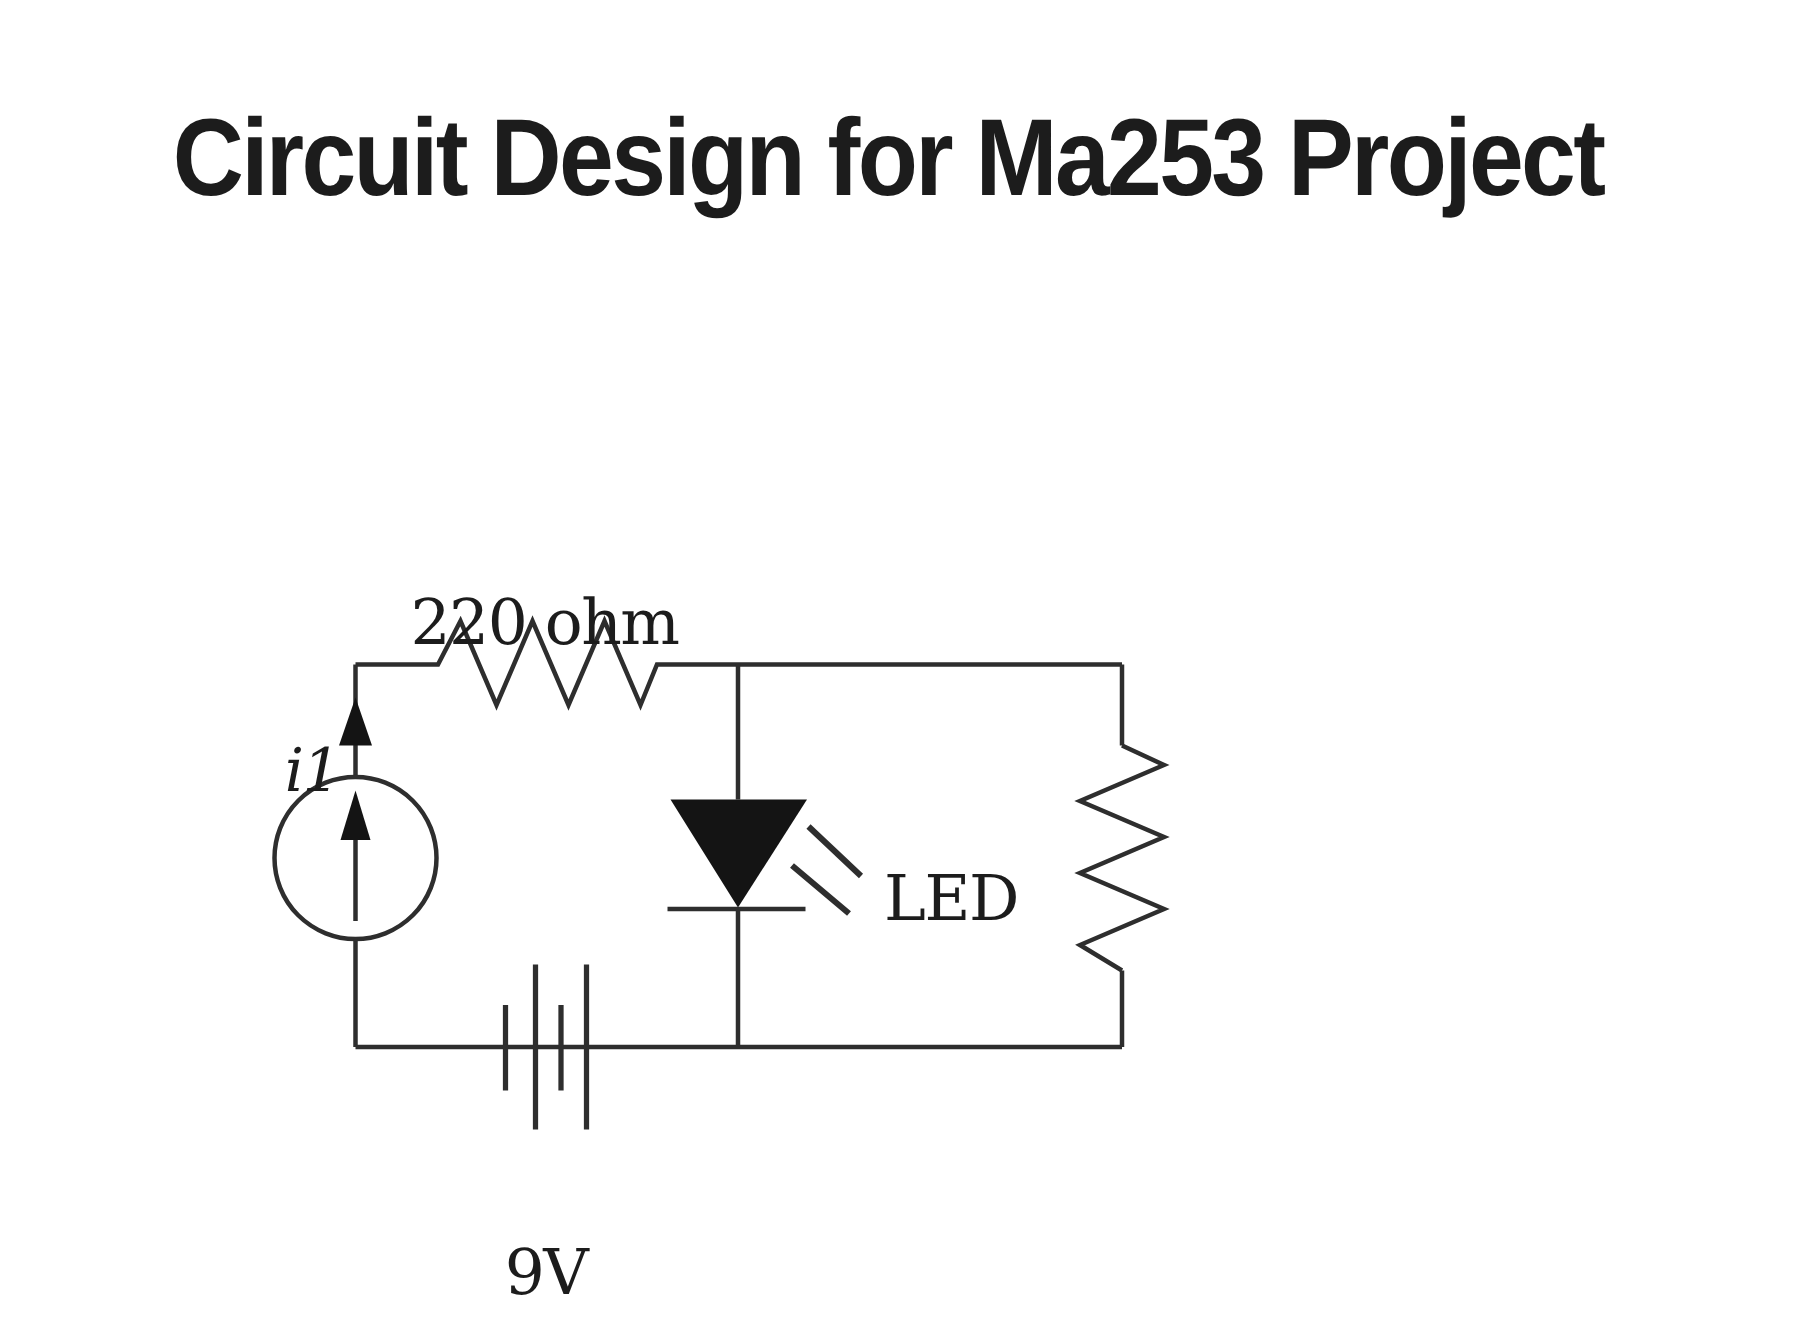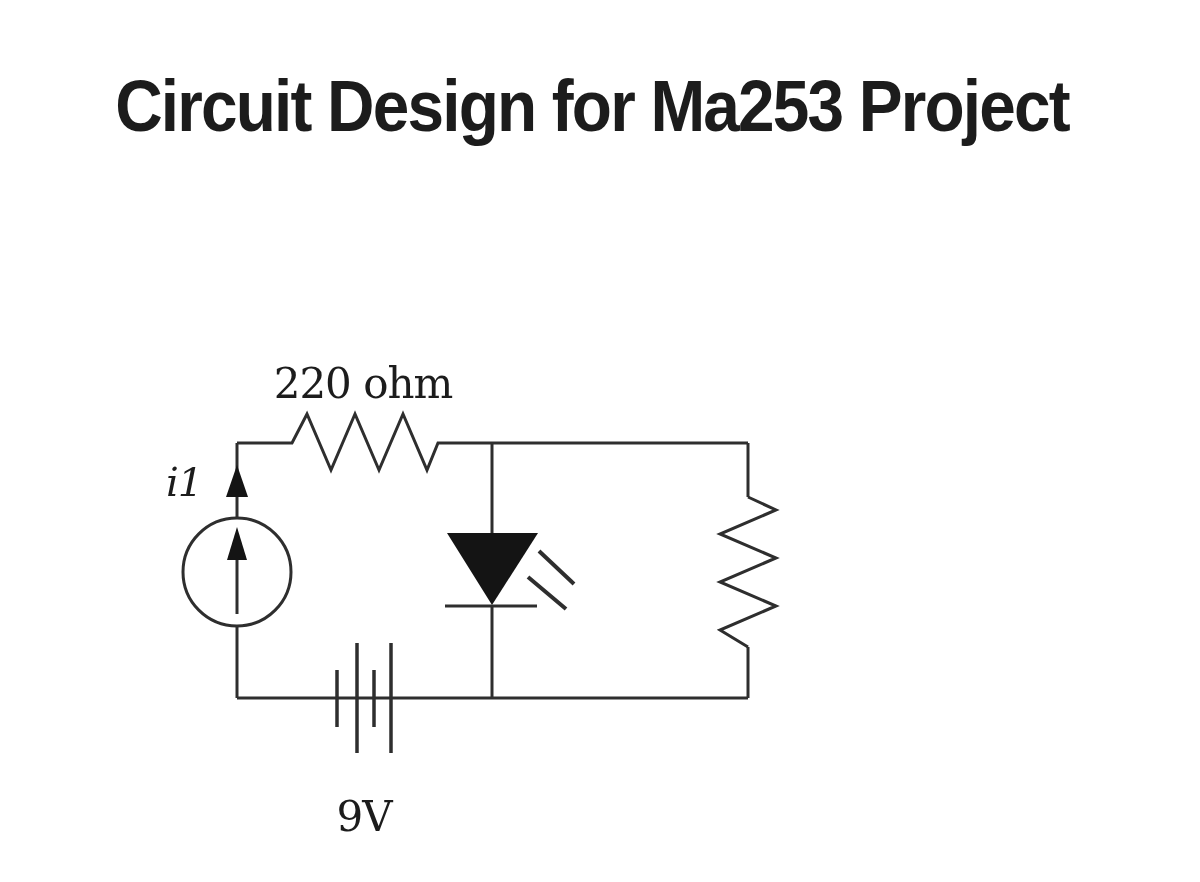--- a/index.html
+++ b/index.html
@@ -52,24 +52,25 @@
   .solid { fill: var(--fill-color); stroke: none; }
   .ray { stroke: var(--line-color); stroke-width: 4; fill: none; stroke-linecap: butt; }
   .clabel {
     position: absolute;
     transform: translate(-50%, -50%);
     font-family: "DejaVu Serif", serif;
     font-size: 42px;
     letter-spacing: -1px;
     color: var(--label-color);
     white-space: nowrap;
+    margin-top: 32px;
   }
   .clabel.italic { font-style: italic; }
   .lbl-top-resistor   { left: 363px; top: 383px; }
-  .lbl-current-source { left: 184px; top: 482px; font-size: 40px; }
+  .lbl-current-source { left: 208px; top: 482px; font-size: 40px; }
   .lbl-led            { left: 634px; top: 567px; }
   .lbl-right-resistor { left: 872px; top: 568px; }
   .lbl-battery        { left: 364px; top: 816px; }
 </style>
 </head>
 <body>
 
 <div class="page">
 
   <h1 class="page-title">Circuit Design for Ma253 Project</h1>
@@ -110,17 +111,18 @@
       <path class="wire" d="M748 443 V497"></path>
       <path class="wire" d="M748 497 L776 510 L720 534 L776 558 L720 582 L776 606 L720 630 L748 647"></path>
       <path class="wire" d="M748 647 V698"></path>
     </g>
   </svg>
 
   <div class="clabel lbl-top-resistor">220 ohm</div>
 
   <div class="clabel italic lbl-current-source">i1</div>
 
+  <div class="clabel lbl-led">LED</div>
 
 
   <div class="clabel lbl-battery">9V</div>
 
 </div>
 
 </body></html>

